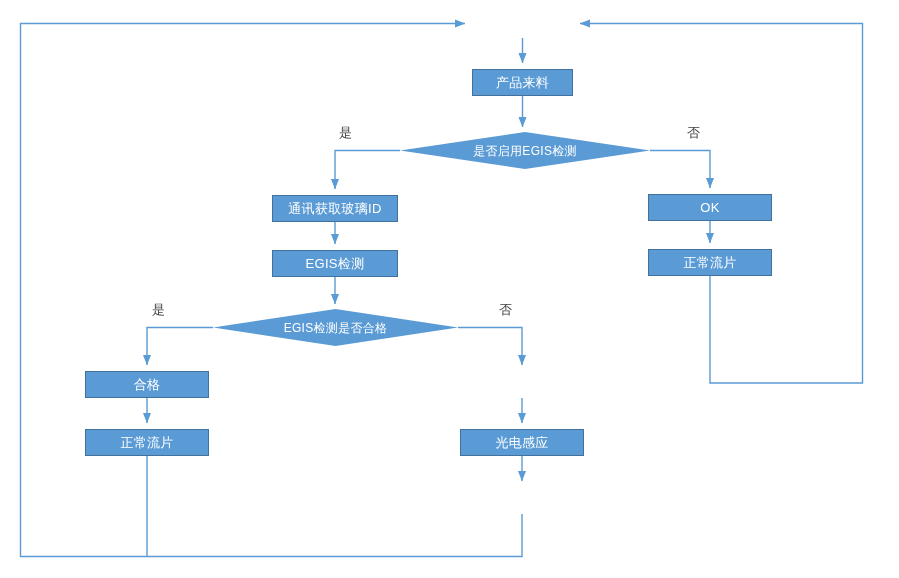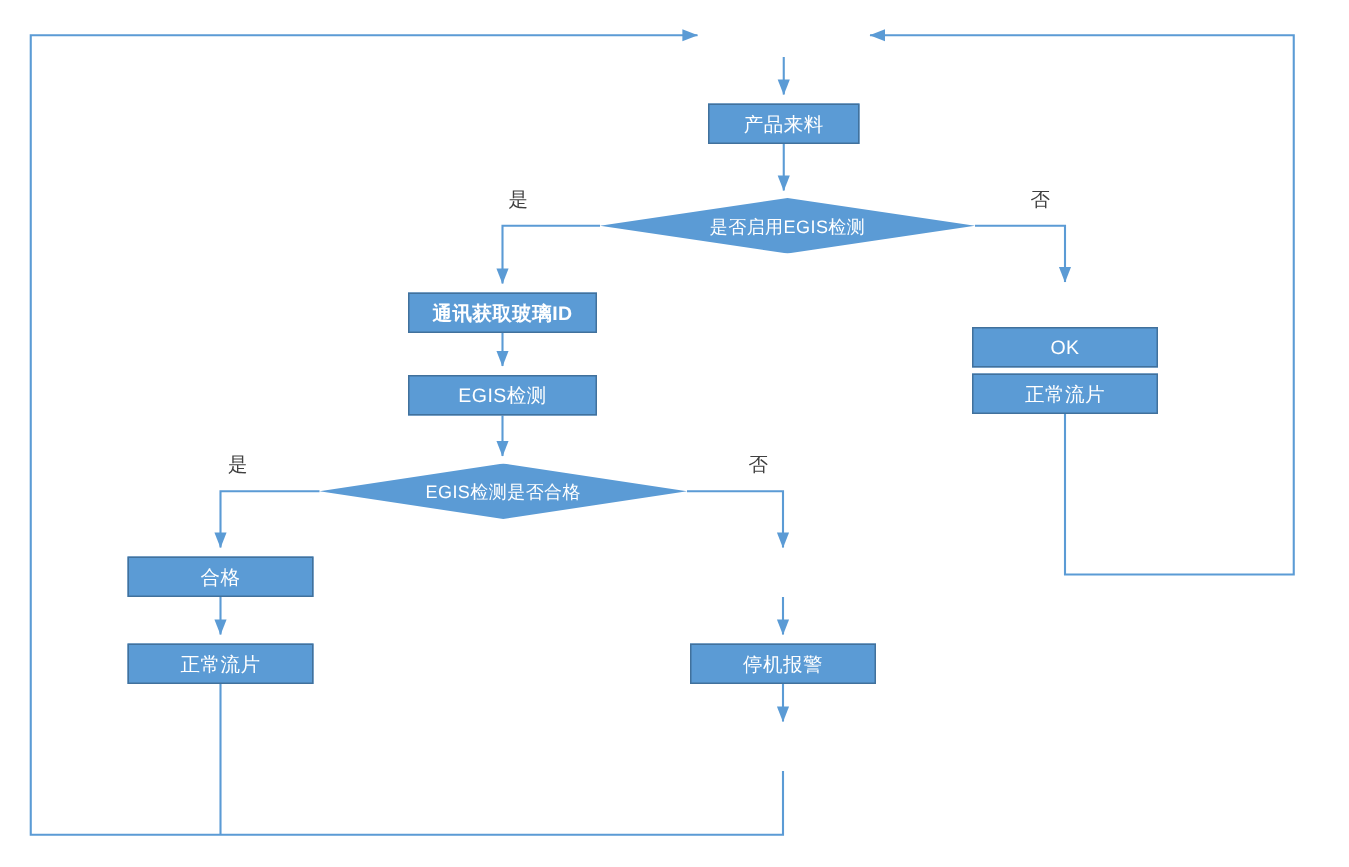--- a/index.html
+++ b/index.html
@@ -117,29 +117,29 @@
     <span>产品来料</span>
   </div>
 
   <div class="node decision" style="left:400px;top:132px;width:250px;height:37px;">
     <svg class="diamond-svg" viewBox="0 0 250 37" preserveAspectRatio="none">
       <polygon points="125,0 250,18.5 125,37 0,18.5" fill="#5B9BD5"></polygon>
     </svg>
     <span class="diamond-label">是否启用EGIS检测</span>
   </div>
 
-  <div class="node process" style="left:272px;top:195px;width:126px;height:27px;font-weight:bold;">
+  <div class="node process" style="left:272px;top:195px;width:126px;height:27px;">
     <span>通讯获取玻璃ID</span>
   </div>
 
   <div class="node process" style="left:272px;top:250px;width:126px;height:27px;">
     <span>EGIS检测</span>
   </div>
 
-  <div class="node process" style="left:648px;top:194px;width:124px;height:27px;margin-top:24px;">
+  <div class="node process" style="left:648px;top:194px;width:124px;height:27px;">
     <span>OK</span>
   </div>
 
   <div class="node process" style="left:648px;top:249px;width:124px;height:27px;">
     <span>正常流片</span>
   </div>
 
   <div class="node process" style="left:85px;top:371px;width:124px;height:27px;">
     <span>合格</span>
   </div>
@@ -150,21 +150,21 @@
     </svg>
     <span class="diamond-label">EGIS检测是否合格</span>
   </div>
 
   <div class="node process" style="left:85px;top:429px;width:124px;height:27px;">
     <span>正常流片</span>
   </div>
 
 
   <div class="node process" style="left:460px;top:429px;width:124px;height:27px;">
-    <span>停机报警</span>
+    <span>光电感应</span>
   </div>
 
 
   <div class="edge-label" style="left:339px;top:126px;">是</div>
 
   <div class="edge-label" style="left:687px;top:126px;">否</div>
 
   <div class="edge-label" style="left:152px;top:303px;">是</div>
 
   <div class="edge-label" style="left:499px;top:303px;">否</div>

